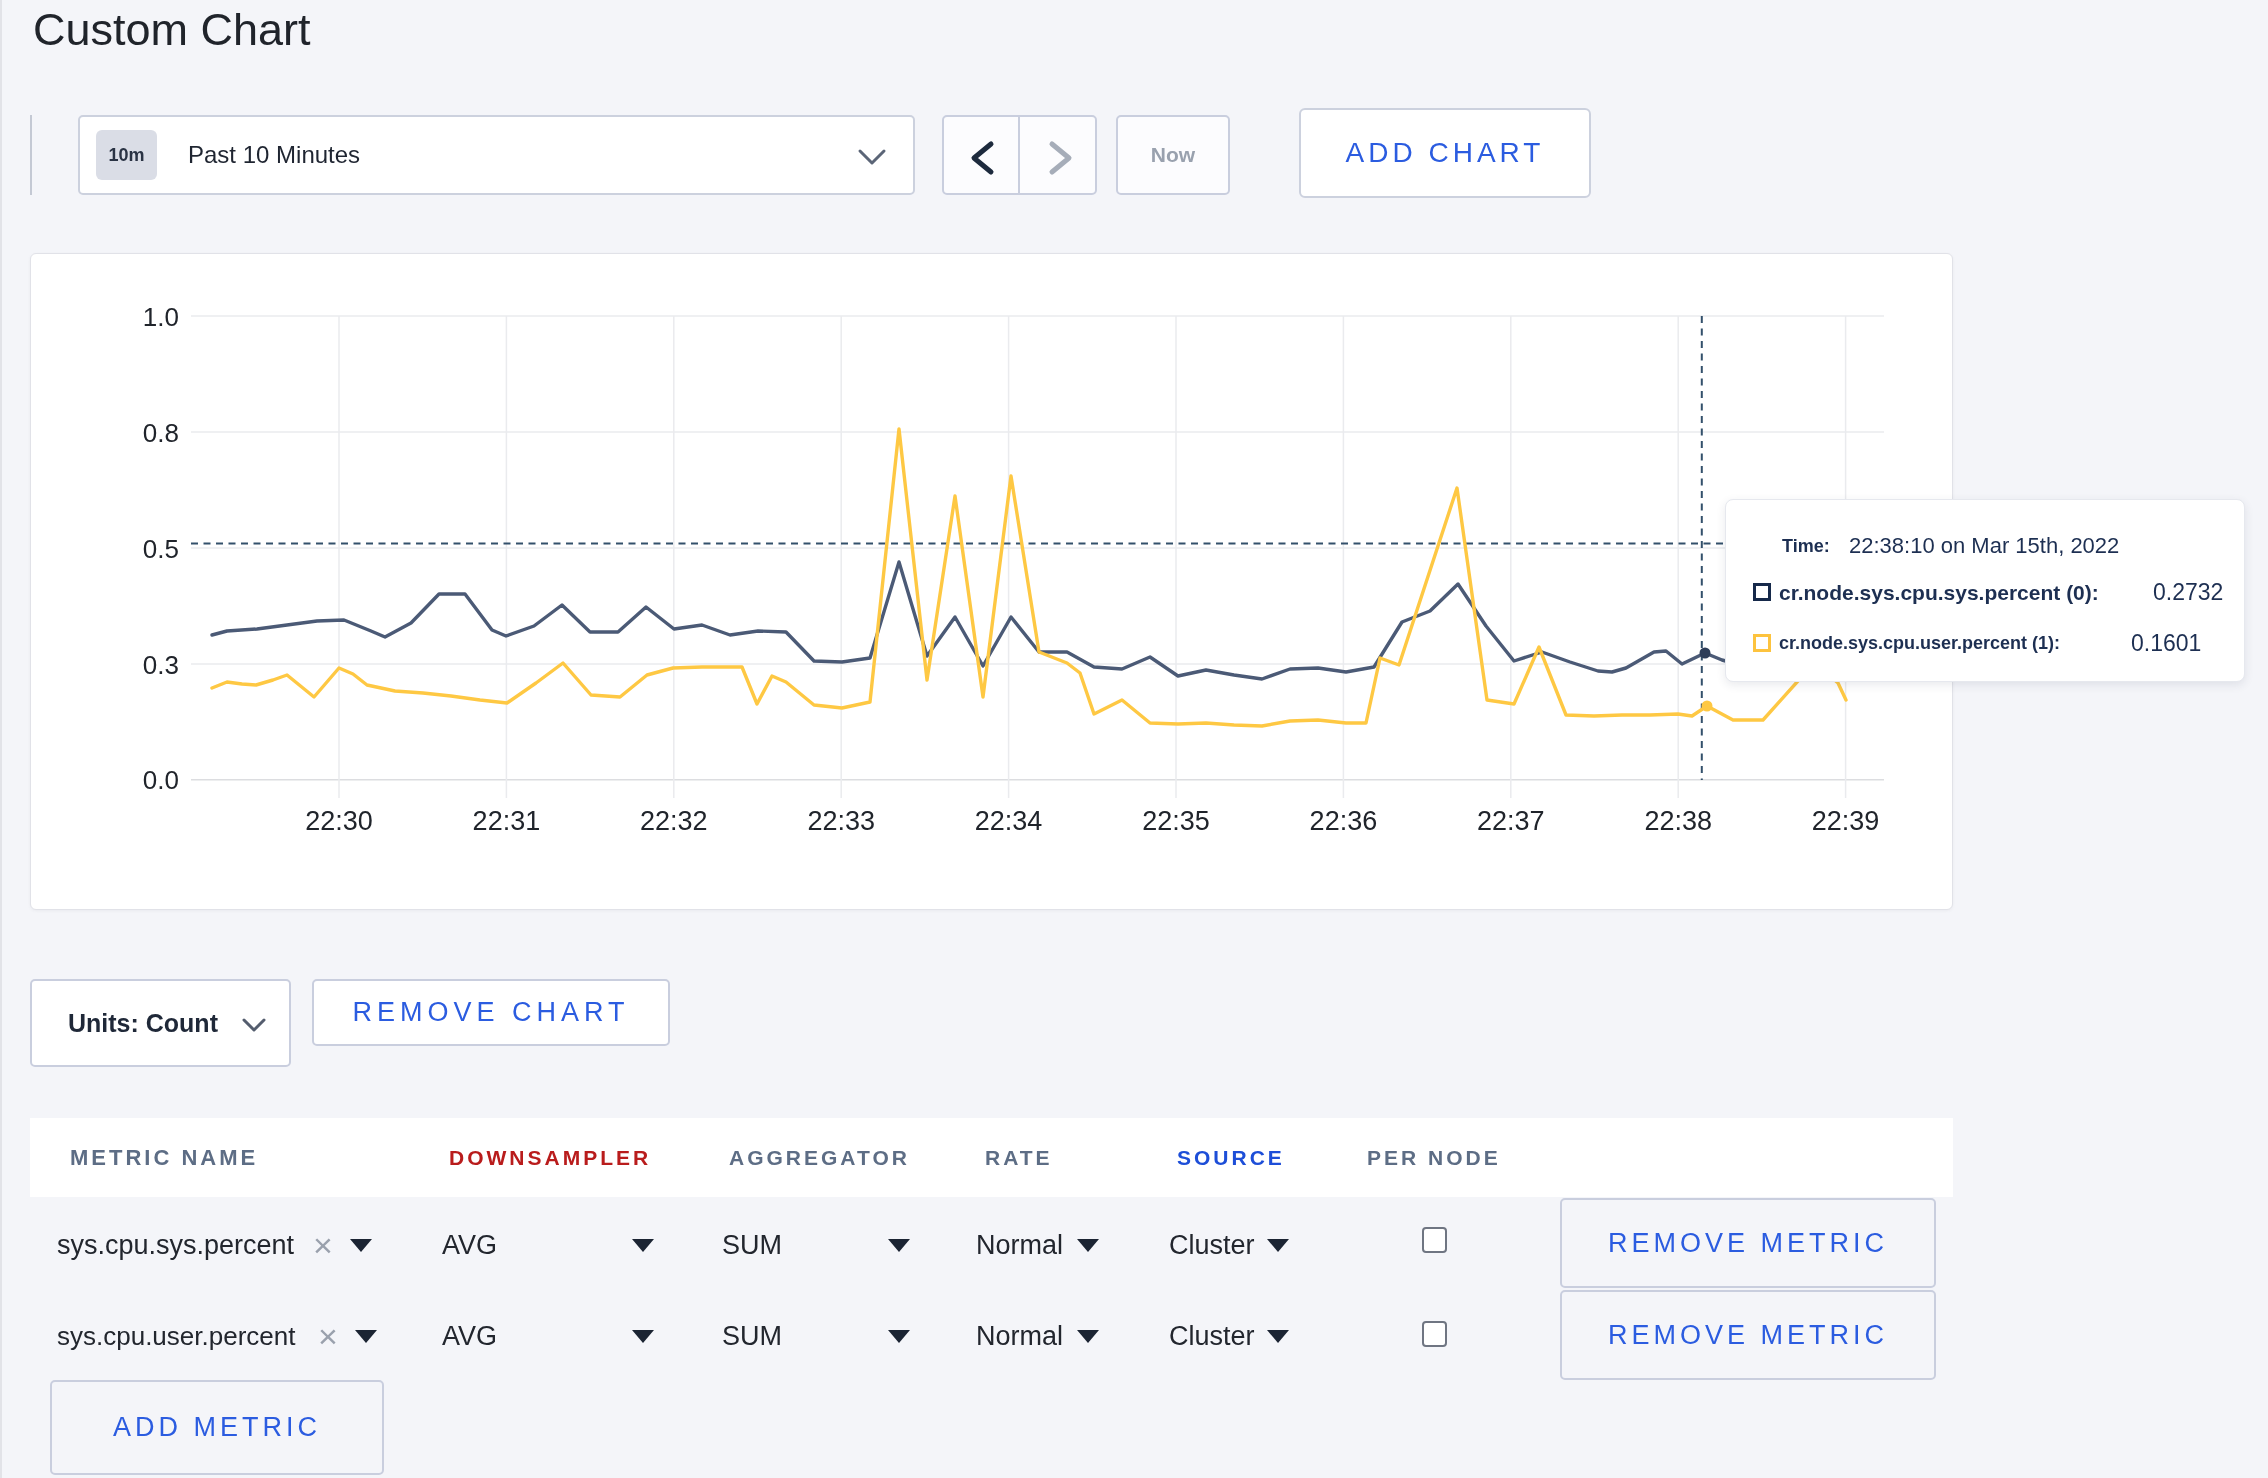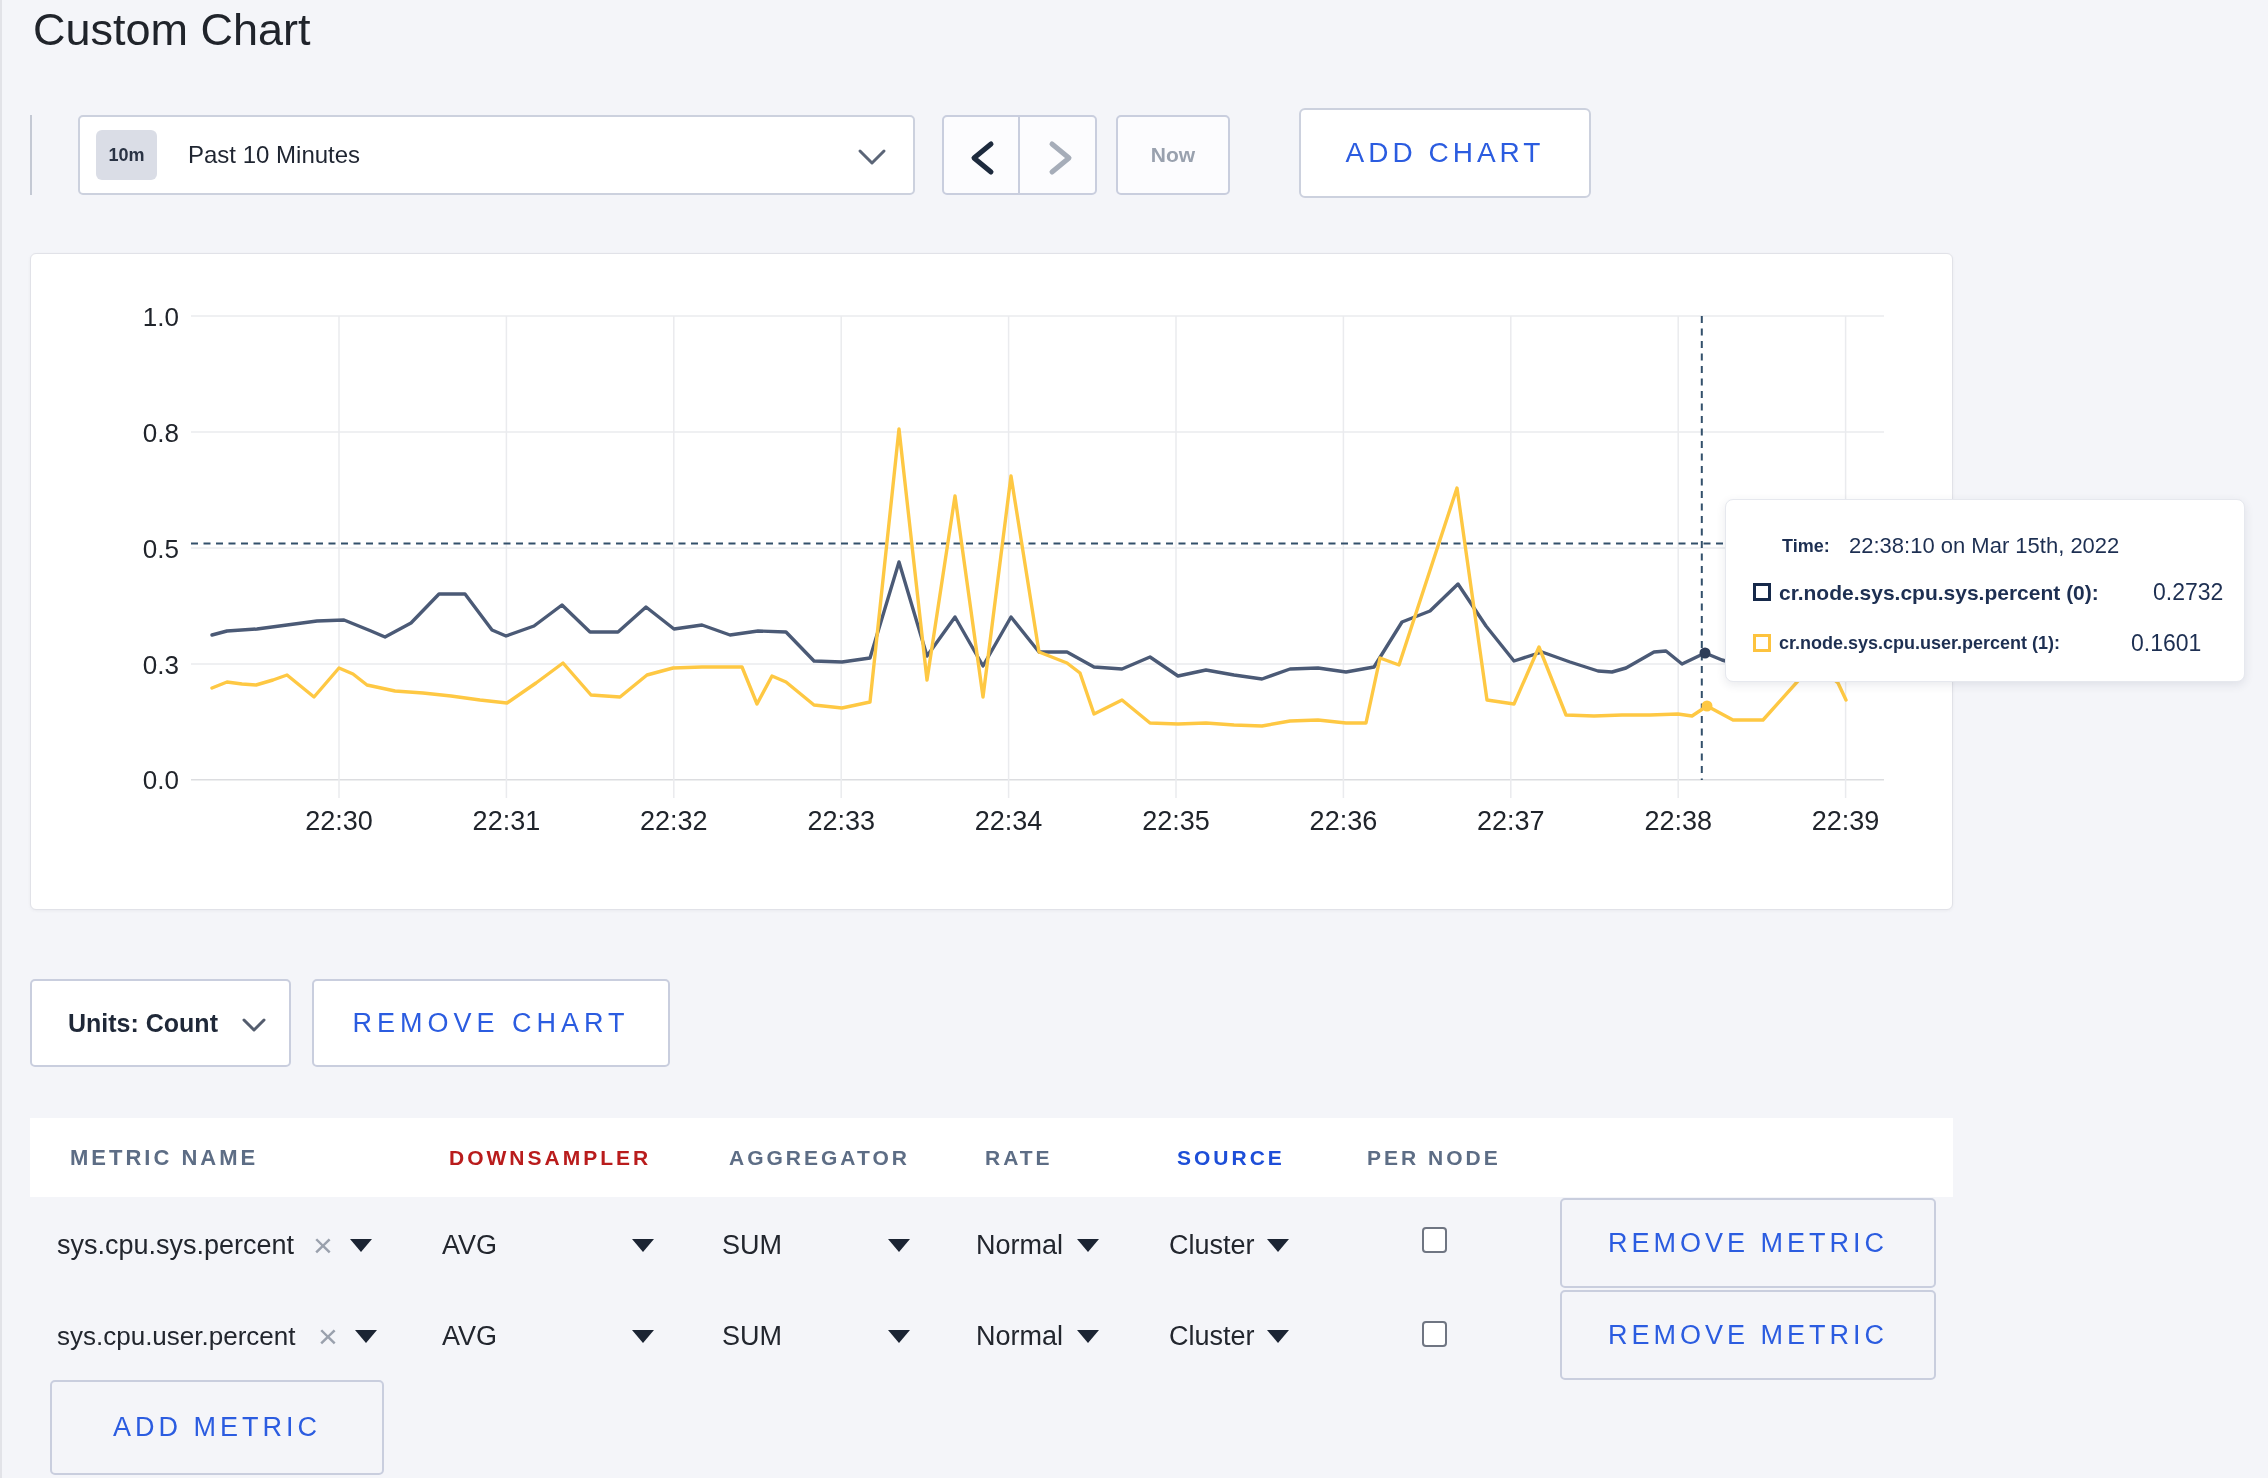--- a/index.html
+++ b/index.html
@@ -83,21 +83,21 @@
 <div style="position:absolute;left:2129px;top:576.5px;line-height:31px;font-size:23px;color:#1d2f52;font-weight:400;letter-spacing:0px;white-space:nowrap;margin-left:24px;">0.2732</div>
 <div class="abs" style="left:1753px;top:634px;width:18px;height:18px;border:3px solid #fdc33e;box-sizing:border-box;"></div>
 <div style="position:absolute;left:1779px;top:628.5px;line-height:29px;font-size:18px;color:#1d2f52;font-weight:700;letter-spacing:0px;white-space:nowrap;">cr.node.sys.cpu.user.percent (1):</div>
 <div style="position:absolute;left:2131px;top:627.5px;line-height:31px;font-size:23px;color:#1d2f52;font-weight:400;letter-spacing:0px;white-space:nowrap;">0.1601</div>
 
 <div class="abs" style="left:30px;top:979px;width:261px;height:88px;background:#fff;border:2px solid #c9cede;border-radius:5px;"></div>
 <div style="position:absolute;left:68px;top:1006.5px;line-height:33px;font-size:25px;color:#1f2838;font-weight:700;letter-spacing:0px;white-space:nowrap;">Units: Count</div>
 <svg style="position:absolute;left:240px;top:1016px;" width="28" height="18" viewBox="0 0 28 18">
     <polyline points="4,4 14.0,14 24,4" fill="none" stroke="#545d6e" stroke-width="3" stroke-linecap="round" stroke-linejoin="round"></polyline>
   </svg>
-<div style="position:absolute;left:312px;top:979px;width:358px;height:88px;background:#fff;border:2px solid #c9cede;border-radius:5px;box-sizing:border-box;display:flex;align-items:center;justify-content:center;font-size:27px;color:#2b5ce0;letter-spacing:5px;font-weight:400;white-space:nowrap;">REMOVE CHART</div>
+<div style="position:absolute;left:312px;top:979px;width:358px;height:67px;background:#fff;border:2px solid #c9cede;border-radius:5px;box-sizing:border-box;display:flex;align-items:center;justify-content:center;font-size:27px;color:#2b5ce0;letter-spacing:5px;font-weight:400;white-space:nowrap;">REMOVE CHART</div>
 
 <div class="abs" style="left:30px;top:1118px;width:1923px;height:79px;background:#fff;"></div>
 <div style="position:absolute;left:70px;top:1142.5px;line-height:29px;font-size:22px;color:#5d6d85;font-weight:700;letter-spacing:3px;white-space:nowrap;">METRIC NAME</div>
 <div style="position:absolute;left:449px;top:1142.5px;line-height:29px;font-size:21px;color:#b91c1c;font-weight:700;letter-spacing:3px;white-space:nowrap;">DOWNSAMPLER</div>
 <div style="position:absolute;left:729px;top:1142.5px;line-height:29px;font-size:21px;color:#5d6d85;font-weight:700;letter-spacing:3px;white-space:nowrap;">AGGREGATOR</div>
 <div style="position:absolute;left:985px;top:1142.5px;line-height:29px;font-size:21px;color:#5d6d85;font-weight:700;letter-spacing:3px;white-space:nowrap;">RATE</div>
 <div style="position:absolute;left:1177px;top:1142.5px;line-height:29px;font-size:21px;color:#1d4ed8;font-weight:700;letter-spacing:3px;white-space:nowrap;">SOURCE</div>
 <div style="position:absolute;left:1367px;top:1142.5px;line-height:29px;font-size:21px;color:#5d6d85;font-weight:700;letter-spacing:3px;white-space:nowrap;">PER NODE</div>
 
 <div style="position:absolute;left:57px;top:1227.5px;line-height:35px;font-size:27px;color:#22262e;font-weight:400;letter-spacing:0px;white-space:nowrap;">sys.cpu.sys.percent</div>

